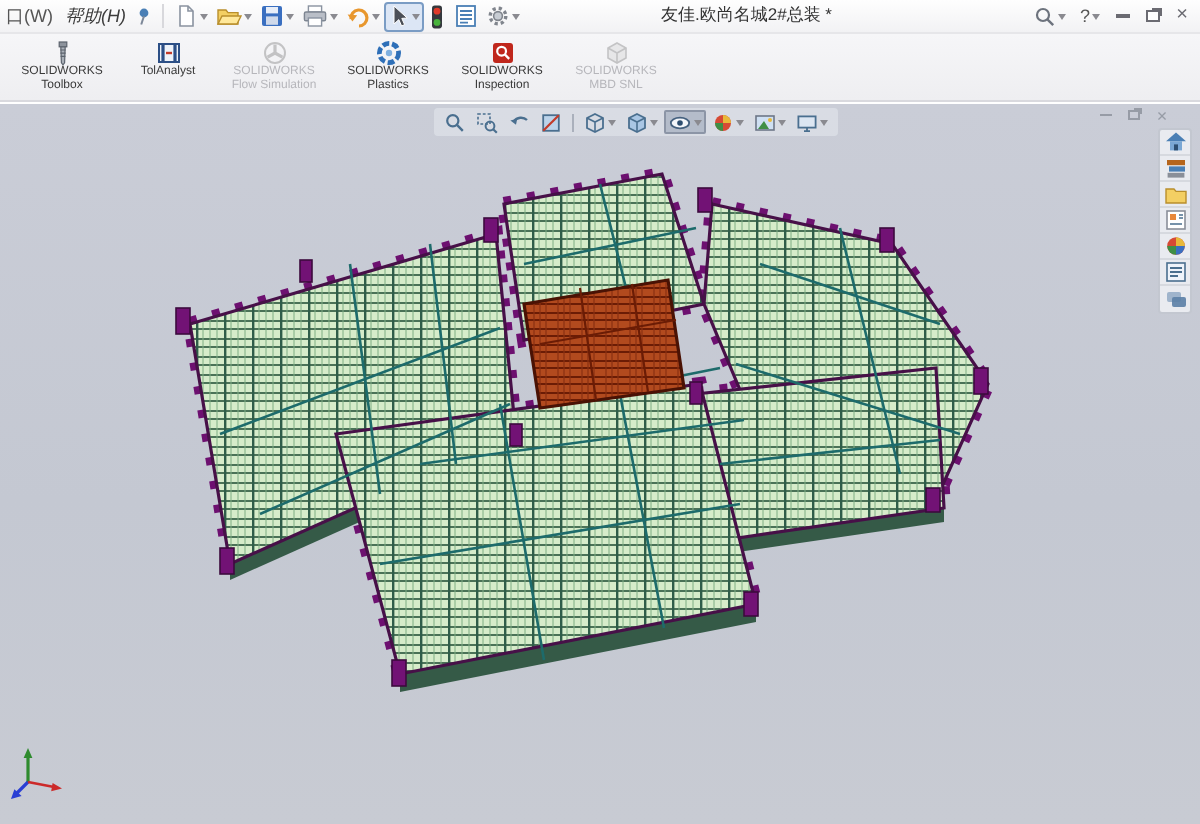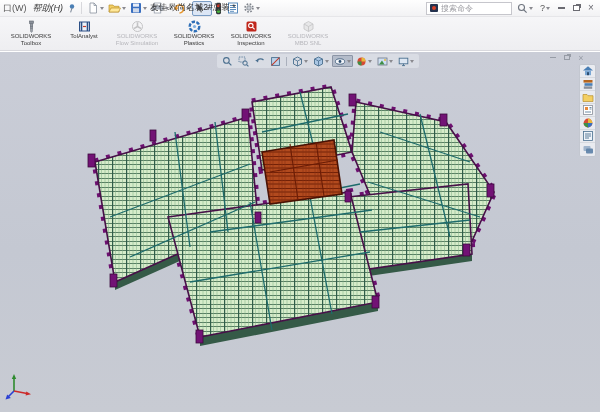--- a/index.html
+++ b/index.html
@@ -10,21 +10,21 @@
   .titlebar { position:relative; height:17px; background:linear-gradient(#fefefe,#f2f2f4);
     border-bottom:1px solid #e6e6e9; display:flex; align-items:center; padding:0 3px; font-size:9px; color:#3c3c3c; }
   .menu-item { padding:0 4px; white-space:nowrap;font-style:italic; }
   .menu-partial { color:#555; padding:0 2px 0 0; }
   .vsep { width:1px; height:12px; background:#d8d8dc; margin:0 3px; }
   .qat { display:flex; align-items:center; }
   .qat-btn { display:flex; align-items:center; height:15px; padding:0 1px; border:1px solid transparent; }
   .qat-btn.pressed { background:#dce6f5; border:1px solid #7a9cc4; border-radius:2px; }
   .caret { width:0; height:0; border-left:2px solid transparent; border-right:2px solid transparent;
     border-top:3px solid #8a8a90; margin-left:1px; }
-  .title-center { position:absolute; left:150px; right:184px; text-align:left; font-size:8.5px; color:#333;
+  .title-center { position:absolute; left:150px; right:184px; text-align:right; font-size:8.5px; color:#333;
     white-space:nowrap; overflow:hidden; }
   .tb-right { margin-left:auto; display:flex; align-items:center; gap:3px; }
   .searchbox { width:86px; height:13px; background:#fff; border:1px solid #c6c6cc; display:flex; align-items:center;
     gap:3px; padding:0 3px; }
   .sw-logo { width:8px; height:8px; background:#24324e; border-radius:1px; position:relative; flex:0 0 auto; }
   .sw-logo::after { content:""; position:absolute; left:2px; top:2px; width:4px; height:4px;
     border-radius:50%; background:#d6432a; }
   .search-input { border:none; outline:none; width:60px; font-size:8px; color:#555; background:transparent;
     font-family:"Liberation Sans", sans-serif; }
   .search-input::placeholder { color:#9a9aa0; }
@@ -148,24 +148,20 @@
             <circle cx="6" cy="6" r="3.9" fill="none" stroke="#80858d" stroke-width="1.7" stroke-dasharray="1.6 1.5"></circle>
             <circle cx="6" cy="6" r="2.2" fill="#c7ccd3" stroke="#80858d" stroke-width="0.8"></circle>
           </svg>
         <span class="caret"></span>
         </span>
     </div>
 
     <div class="title-center">友佳.欧尚名城2#总装 *</div>
 
     <div class="tb-right">
-      <div class="searchbox">
-        <span class="sw-logo"></span>
-        <input class="search-input" type="text" placeholder="搜索命令" style="">
-      </div>
       <span class="qat-btn">
         <svg width="11" height="11" viewBox="0 0 11 11">
             <circle cx="4.5" cy="4.5" r="3" fill="none" stroke="#6d737d" stroke-width="1.1"></circle>
             <path d="M6.8 6.8 9.6 9.6" stroke="#6d737d" stroke-width="1.2"></path>
           </svg>
         <span class="caret"></span>
         </span>
       <span class="qat-btn">
         <span class="help-label">?</span>
         <span class="caret"></span>

